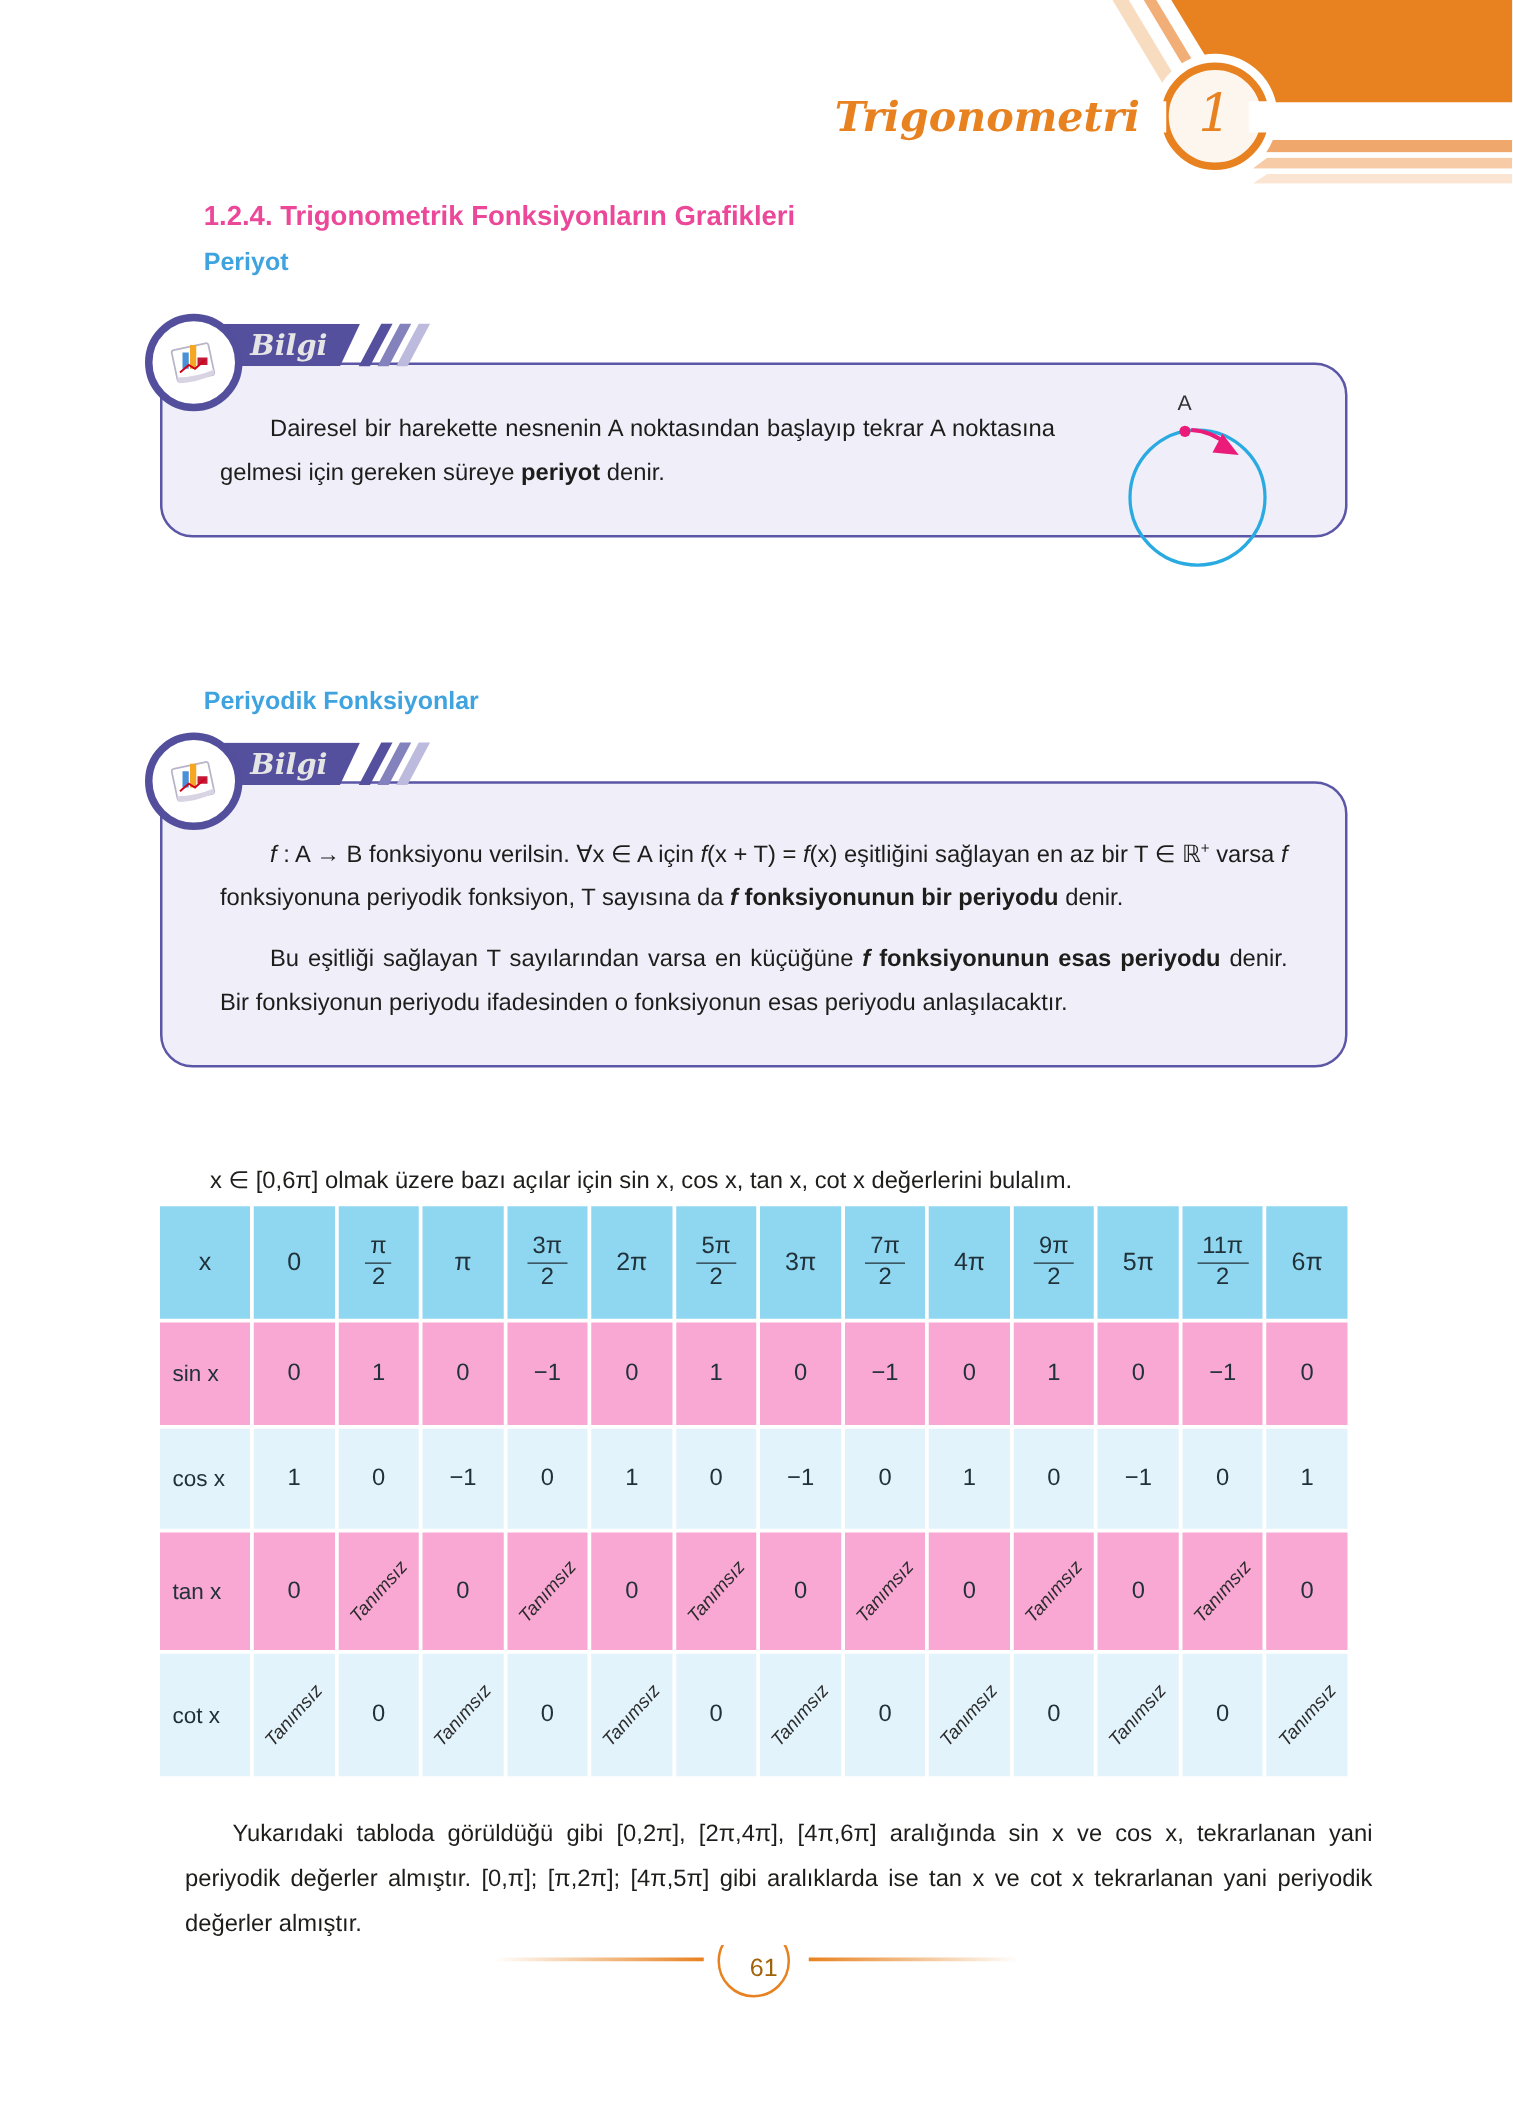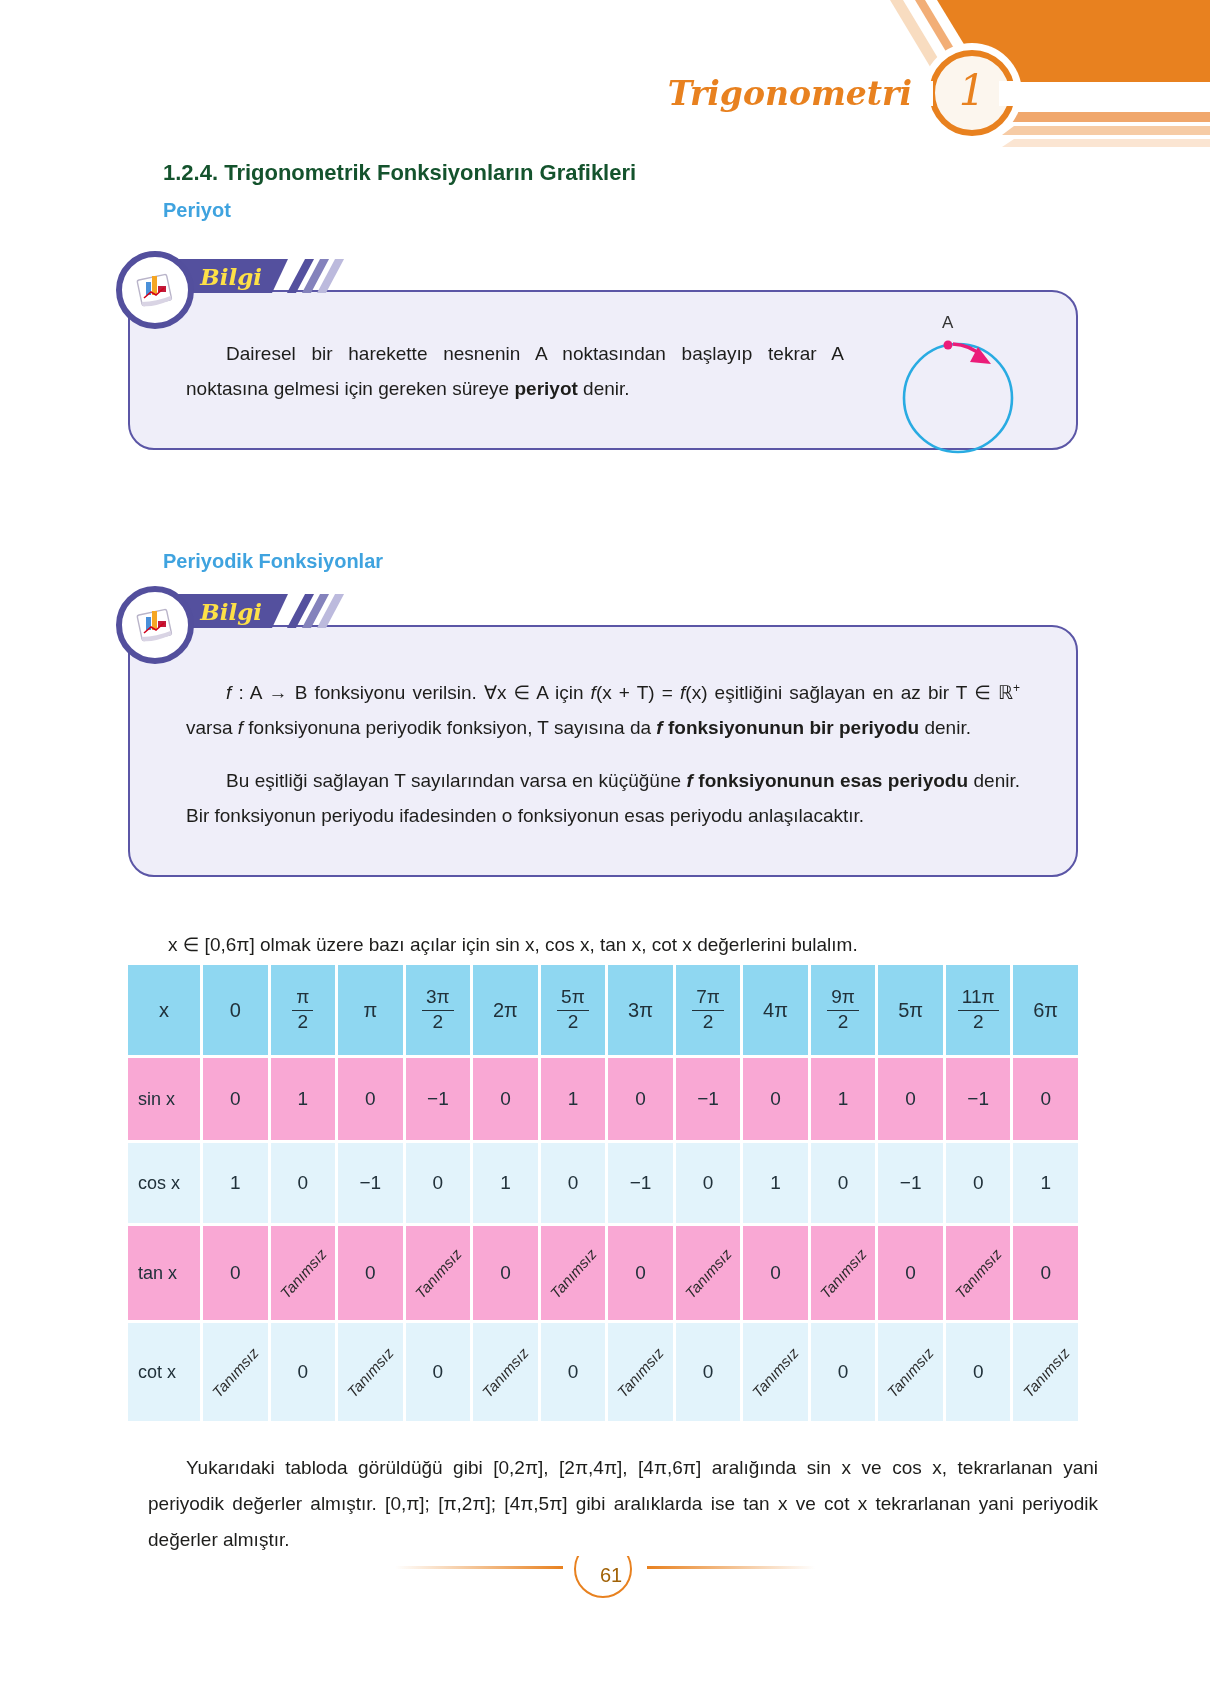--- a/index.html
+++ b/index.html
@@ -21,38 +21,38 @@
   .hdr-title{position:absolute;right:298px;top:74px;font-family:"DejaVu Serif",serif;
     font-style:italic;font-weight:bold;font-size:33px;color:#E8811F;white-space:nowrap;}
   .hdr-badge{position:absolute;left:189px;top:50px;width:74px;height:74px;border-radius:50%;
     background:#FCF6EE;border:6px solid #E8811F;box-shadow:0 0 0 7px #ffffff;
     display:flex;align-items:center;justify-content:center;z-index:2;}
   .hdr-badge span{font-family:"DejaVu Serif",serif;font-style:italic;font-size:42px;color:#E8811F;
     line-height:1;transform:translateY(-2px);}
   .tab{position:absolute;top:81px;width:17px;height:25px;background:#ffffff;z-index:3;}
   .tabL{left:176px;} .tabR{left:259px;}
   
-  .section-title{position:absolute;left:163px;top:160px;font-size:22px;font-weight:bold;color:#14532d;}
+  .section-title{position:absolute;left:163px;top:160px;font-size:22px;font-weight:bold;color:#ec4899;}
   .sub-heading{position:absolute;left:163px;font-size:20px;font-weight:bold;color:#3FA3DF;}
   .sub1{top:199px;} .sub2{top:550px;}
   
   .bwrap{position:absolute;left:128px;width:950px;}
   .bwrap1{top:247px;} .bwrap2{top:582px;}
   .bilgi-bar{position:absolute;left:24px;top:12px;width:136px;height:34px;background:#54509E;
     clip-path:polygon(0 0,100% 0,calc(100% - 16px) 100%,0 100%);z-index:2;
     display:flex;align-items:center;justify-content:flex-end;padding-right:26px;box-sizing:border-box;}
   .bilgi-bar span{font-family:"DejaVu Serif",serif;font-style:italic;font-weight:bold;
-    font-size:23px;color:#fde047;}
+    font-size:23px;color:#e5e5e5;}
   .bilgi-stripe{position:absolute;top:12px;height:34px;width:9px;transform:skewX(-28deg);z-index:2;}
   .bs1{left:168px;background:#54509E;} .bs2{left:183px;background:#8482BC;} .bs3{left:198px;background:#BCBADD;}
   .bilgi-circle{position:absolute;left:-12px;top:4px;width:66px;height:66px;border-radius:50%;
     background:#ffffff;border:6px solid #534F9D;z-index:3;display:flex;align-items:center;justify-content:center;}
   .bilgi-box{margin-top:43px;border:2px solid #5B56A6;border-radius:26px;background:#EFEEF9;
     padding:26px 38px 24px 38px;box-sizing:border-box;position:relative;z-index:1;}
-  .bilgi-box p{margin:18px;font-size:19px;line-height:35px;text-align:justify;text-indent:40px;}
+  .bilgi-box p{margin:8px;font-size:19px;line-height:35px;text-align:justify;text-indent:40px;}
   .bilgi-box p + p{margin-top:14px;}
   .diagram{float:right;width:180px;height:150px;margin:-4px 0 4px 14px;}
   sup{font-size:12px;}
   
   .intro{position:absolute;left:128px;top:926px;width:950px;font-size:19px;line-height:34px;text-indent:38px;margin:2px;}
   .outro{position:absolute;left:136px;top:1438px;width:950px;font-size:19px;line-height:36px;
     text-align:justify;text-indent:38px;margin:12px;}
   
   .ttable{position:absolute;left:128px;top:965px;width:950px;display:grid;
     grid-template-columns:72px repeat(13,1fr);

